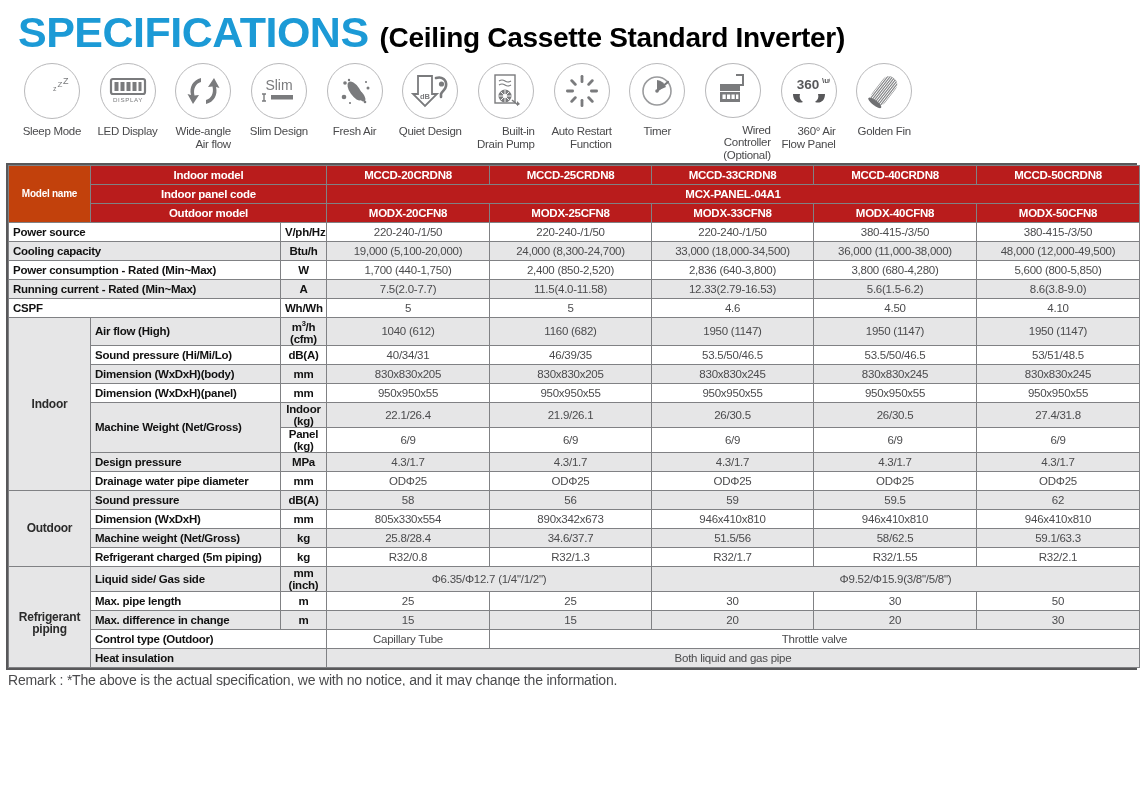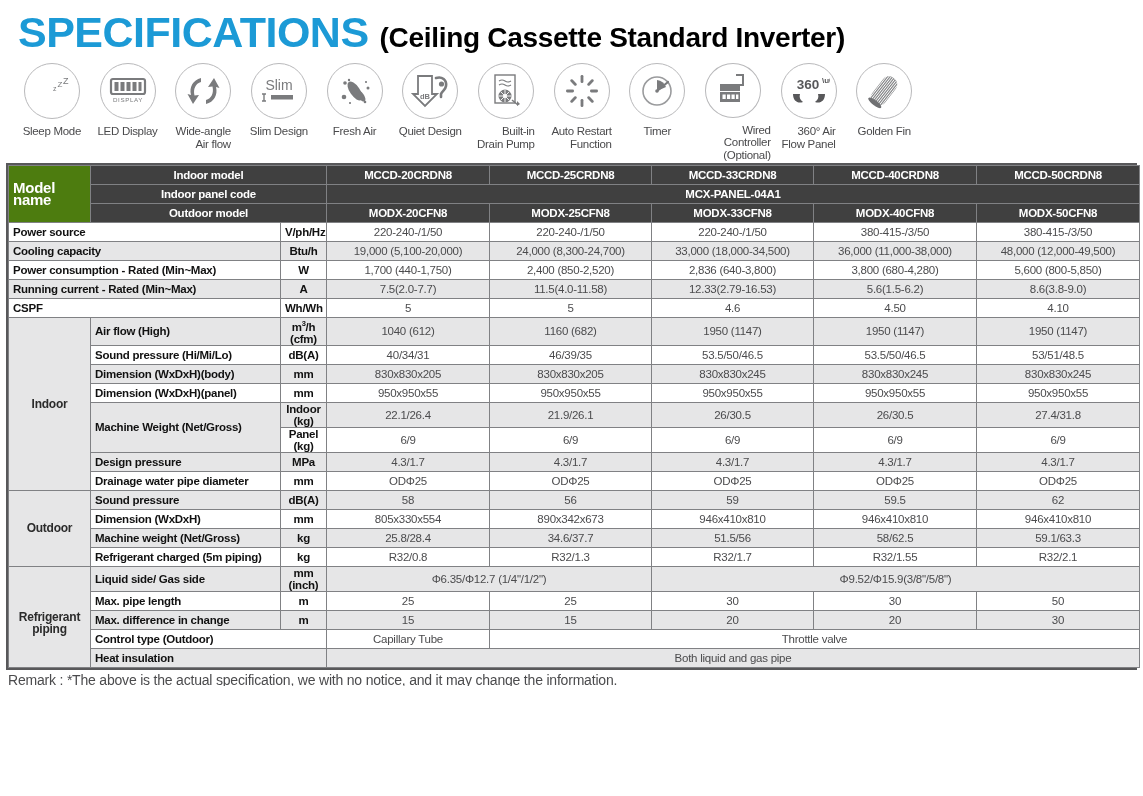--- a/index.html
+++ b/index.html
@@ -89,32 +89,33 @@
   .outer-frame{
     border:2px solid #58585A;
     margin:2px 6px 0 6px;
     width:1131px;
     box-sizing:border-box;
   }
   .outer-frame table.spec{margin:0;width:100%;}
 
   
   td.hdr{
-    background:#404040;
+    background:#b91c1c;
     color:#ffffff;
     font-weight:bold;
     text-align:center;
     font-size:11.5px;
     border-color:#9a9a9c;
   }
   td.hdr-model{
-    background:#4d7c0f;
+    background:#c2410c;
     color:#ffffff;
     font-weight:bold;
-    font-size:15px;
+    text-align:center;
+    font-size:10px;
     border-color:#9a9a9c;
   }
   
   td.section{
     background:#e3e3e4;
     text-align:center;
     font-weight:bold;
     font-size:12px;
     color:#2b2b2b;
   }

